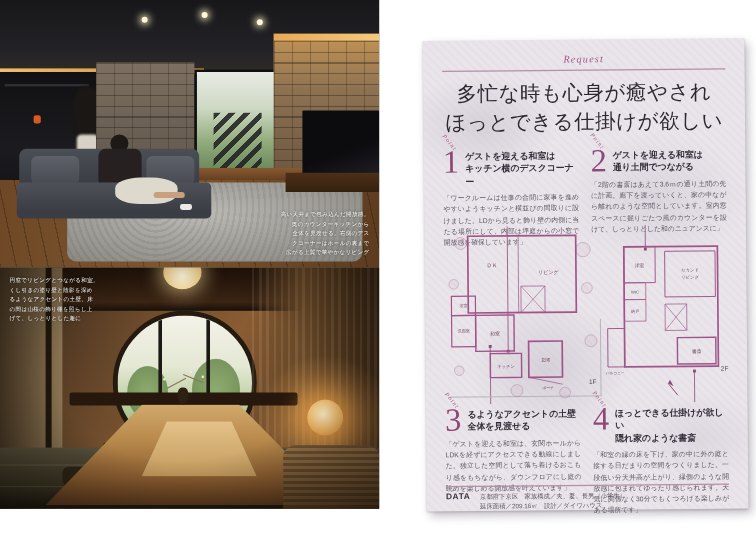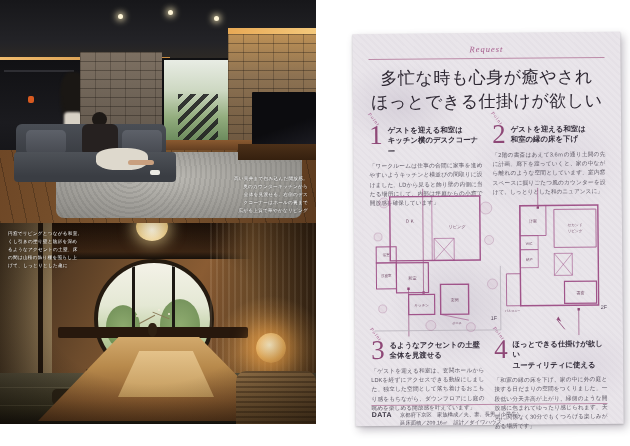--- a/index.html
+++ b/index.html
@@ -248,21 +248,21 @@
           </span>
         </div>
         <div class="point-body">「ワークルームは仕事の合間に家事を進めやすいようキッチンと横並びの間取りに設けました。LDから見ると飾り壁の内側に当たる場所にして、内部は坪庭からの小窓で開放感を確保しています」</div>
       </div>
       <div class="point">
         <span class="point-tag">Point</span>
         <div class="point-head">
           <span class="point-num">2</span>
           <span class="point-heading">
             <span>ゲストを迎える和室は</span><br>
-            <span>和室の縁の床を下げ</span>
+            <span>通り土間でつながる</span>
           </span>
         </div>
         <div class="point-body">「2階の書斎はあえて3.6ｍの通り土間の先に計画。廊下を渡っていくと、家の中ながら離れのような空間としています。室内窓スペースに掘りごたつ風のカウンターを設けて、しっとりとした和のニュアンスに」</div>
       </div>
     </div>
 
     <svg id="plans-svg" class="abs" viewBox="0 0 240 148">
 
       <g stroke="#96507f" stroke-width="0.7" fill="none">
         <polyline points="55,0 55,104"></polyline>
@@ -355,21 +355,21 @@
           </span>
         </div>
         <div class="point-body">「ゲストを迎える和室は、玄関ホールからLDKを経ずにアクセスできる動線にしました。独立した空間として落ち着けるおこもり感をもちながら、ダウンフロアにし庭の眺めを楽しめる開放感を叶えています」</div>
       </div>
       <div class="point">
         <span class="point-tag">Point</span>
         <div class="point-head">
           <span class="point-num">4</span>
           <span class="point-heading">
             <span>ほっとできる仕掛けが欲しい</span><br>
-            <span>ユーティリティに使える</span>
+            <span>隠れ家のような書斎</span>
           </span>
         </div>
         <div class="point-body">「和室の縁の床を下げ、家の中に外の庭と接する日だまりの空間をつくりました。一段低い分天井高が上がり、縁側のような開放感に包まれてゆったり感じられます。天気に関係なく30分でもくつろげる楽しみがある場所です」</div>
       </div>
     </div>
 
     <div class="abs data-rule"></div>
     <div class="abs data-row">
       <span class="data-label">DATA</span>
       <span class="data-lines">

